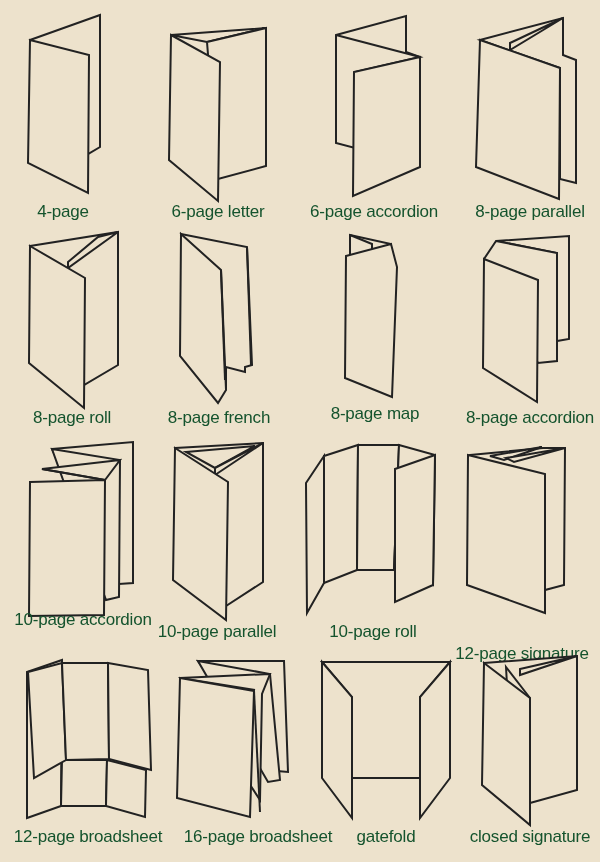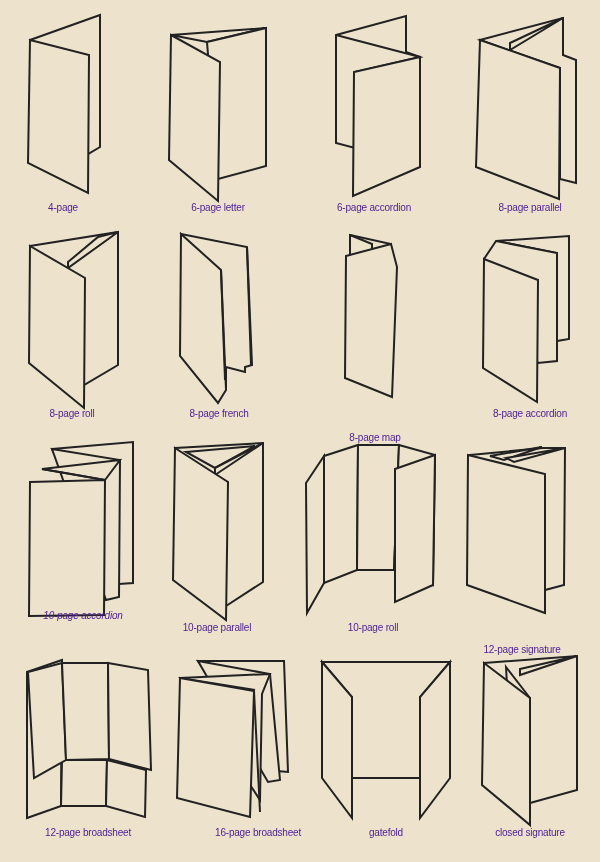--- a/index.html
+++ b/index.html
@@ -2,21 +2,21 @@
 <html><head>
 <meta charset="utf-8">
 <style>
   html, body { margin:0; padding:0; }
   body { width:600px; height:862px; background:#ede2cc; position:relative; overflow:hidden;
          font-family:"Liberation Sans", sans-serif; }
   .fold { position:absolute; }
   .fold svg { position:absolute; left:0; top:0; overflow:visible; }
   .fold svg polygon, .fold svg polyline, .fold svg line { fill:#ede2cc; stroke:#222; stroke-width:2; stroke-linejoin:miter; }
   .fold svg polyline, .fold svg line { fill:none; }
-  .label { position:absolute; font-size:10px; color:#4c1d95; white-space:nowrap; transform:translateX(-50%); letter-spacing:-0.2px; }
+  .label { position:absolute; font-size:17px; color:#14532d; white-space:nowrap; transform:translateX(-50%); letter-spacing:-0.2px; }
 </style>
 </head>
 <body>
 
 <div class="fold" style="left:0;top:0;">
   <svg width="150" height="210">
     <polygon points="30,40 100,15 100,147 88,154"></polygon>
     <polygon points="30,40 89,55 88,193 28,163"></polygon>
   </svg>
 </div>
@@ -68,41 +68,41 @@
 </div>
 <span class="label" style="left:219px;top:408px;">8-page french</span>
 
 <div class="fold" style="left:0;top:0;">
   <svg width="450" height="420">
     <polygon points="350,235 391,244 391,265 350,255"></polygon>
     <polyline points="350,235 372,244 372,249"></polyline>
     <polygon points="346,256 391,244 397,267 392,397 345,378"></polygon>
   </svg>
 </div>
-<span class="label" style="left:375px;top:432px;">8-page map</span>
+<span class="label" style="left:375px;top:404px;">8-page map</span>
 
 <div class="fold" style="left:0;top:0;">
   <svg width="600" height="420">
     <polygon points="496,241 569,236 569,339 557,341 557,253"></polygon>
     <polygon points="496,241 557,253 557,361 538,363 484,259"></polygon>
     <polygon points="484,259 538,280 537,402 483,368"></polygon>
   </svg>
 </div>
 <span class="label" style="left:530px;top:408px;text-align:center;">8-page accordion</span>
 
 <div class="fold" style="left:0;top:0;">
   <svg width="150" height="640">
     <polygon points="52,449 133,442 133,583 119,584"></polygon>
     <polygon points="52,449 120,460 119,597 106,600"></polygon>
     <polygon points="42,469 120,460 105,480"></polygon>
     <polyline points="42,469 105,480"></polyline>
     <polygon points="30,482 105,480 104,615 29,616"></polygon>
   </svg>
 </div>
-<span class="label" style="left:83px;top:610px;font-style:italic;">10-page accordion</span>
+<span class="label" style="left:83px;top:610px;">10-page accordion</span>
 
 <div class="fold" style="left:0;top:0;">
   <svg width="300" height="640">
     <polygon points="175,448 263,443 263,582 226,606"></polygon>
     <polygon points="186,452 255,446 215,468"></polygon>
     <polygon points="215,468 263,443 215,475"></polygon>
     <polygon points="175,448 228,482 226,620 173,580"></polygon>
   </svg>
 </div>
 <span class="label" style="left:217px;top:622px;">10-page parallel</span>

